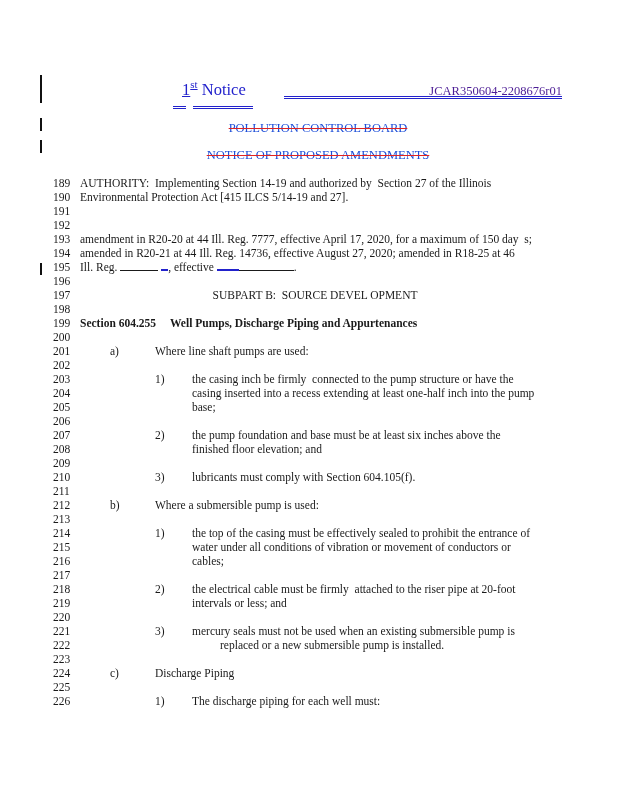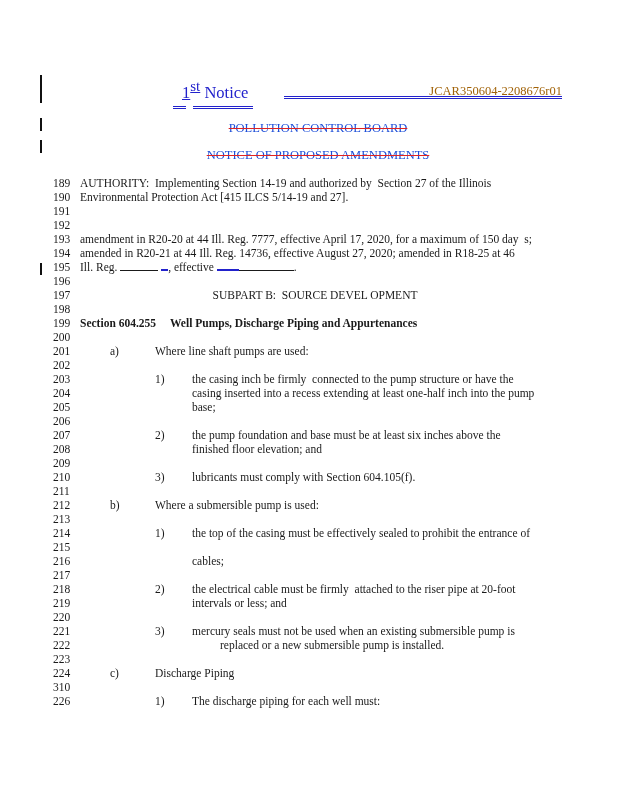--- a/index.html
+++ b/index.html
@@ -17,28 +17,28 @@
   .bar2{top:118px;height:13px;}
   .bar3{top:140px;height:13px;}
   .bar4{top:263px;height:12px;}
 
   
   .notice-title{
     position:absolute;left:182px;top:78px;
     font-size:16.5px;color:#2222cc;white-space:pre;
   }
   .notice-title .ord-num{text-decoration:underline;}
-  .notice-title sup{font-size:15px;text-decoration:underline;}
+  .notice-title sup{font-size:11px;text-decoration:underline;}
   .header-blank{
     position:absolute;left:284px;right:56px;top:79px;height:17px;
     border-bottom:3px double #2222cc;
     text-align:right;
   }
   .jcar-code{
-    font-size:12.5px;color:#a16207;white-space:pre;
+    font-size:12.5px;color:#4c1d95;white-space:pre;
     position:relative;top:2px;
   }
   .ins-mark{position:absolute;height:5px;border-bottom:3px double #2222cc;top:101px;}
   .ins-mark-a{left:173px;width:13px;}
   .ins-mark-b{left:193px;width:60px;}
 
   
   .red-title{
     position:absolute;left:18px;right:0;
     text-align:center;
@@ -178,20 +178,21 @@
       <div class="doc-line">
         <span class="line-number">213</span>
       </div>
       <div class="doc-line">
         <span class="line-number">214</span>
         <span class="line-text" style="left: 155px;">1)</span>
         <span class="line-text" style="left: 192px;">the top of the casing must be effectively sealed to prohibit the entrance of</span>
       </div>
       <div class="doc-line">
         <span class="line-number">215</span>
+        <span class="line-text" style="left: 192px;">water under all conditions of vibration or movement of conductors or</span>
       </div>
       <div class="doc-line">
         <span class="line-number">216</span>
         <span class="line-text" style="left: 192px;">cables;</span>
       </div>
       <div class="doc-line">
         <span class="line-number">217</span>
       </div>
       <div class="doc-line">
         <span class="line-number">218</span>
@@ -216,21 +217,21 @@
       </div>
       <div class="doc-line">
         <span class="line-number">223</span>
       </div>
       <div class="doc-line">
         <span class="line-number">224</span>
         <span class="line-text" style="left: 110px;">c)</span>
         <span class="line-text" style="left: 155px;">Discharge Piping</span>
       </div>
       <div class="doc-line">
-        <span class="line-number">310</span>
+        <span class="line-number">225</span>
       </div>
       <div class="doc-line">
         <span class="line-number">226</span>
         <span class="line-text" style="left: 155px;">1)</span>
         <span class="line-text" style="left: 192px;">The discharge piping for each well must:</span>
       </div>
     </div>
 
 </div>
 

